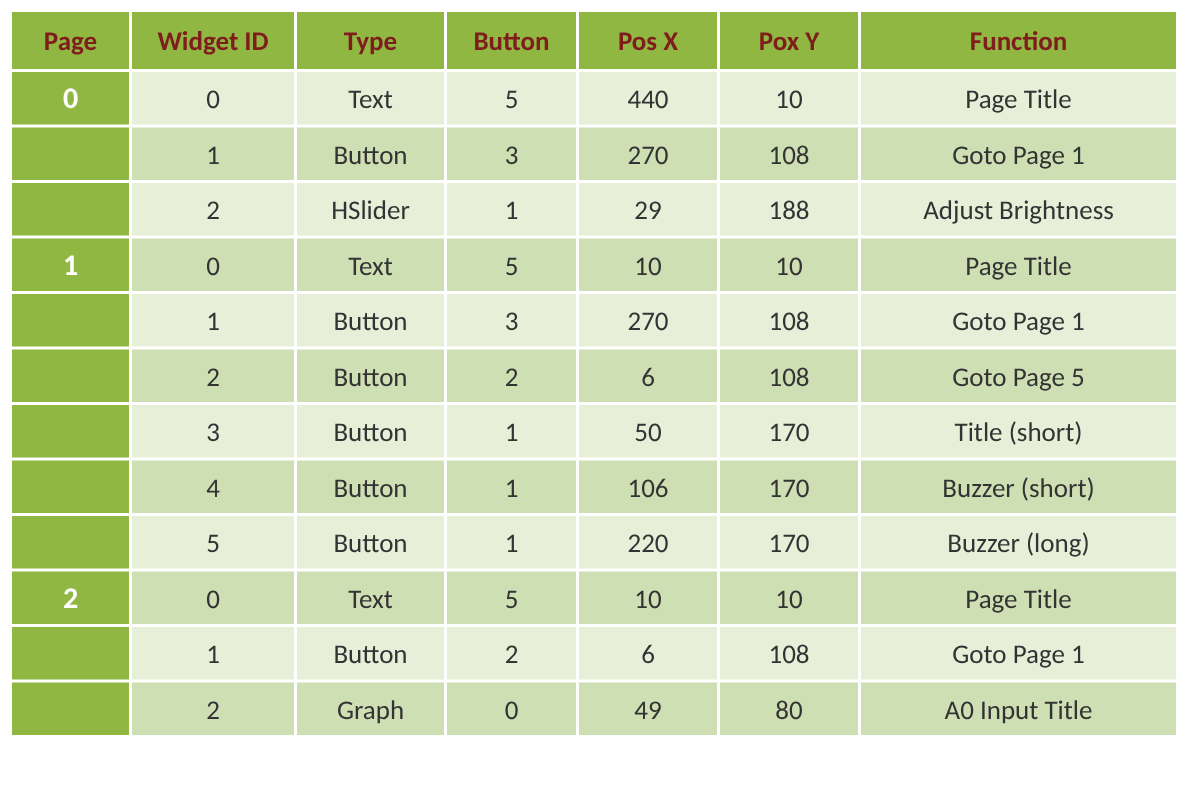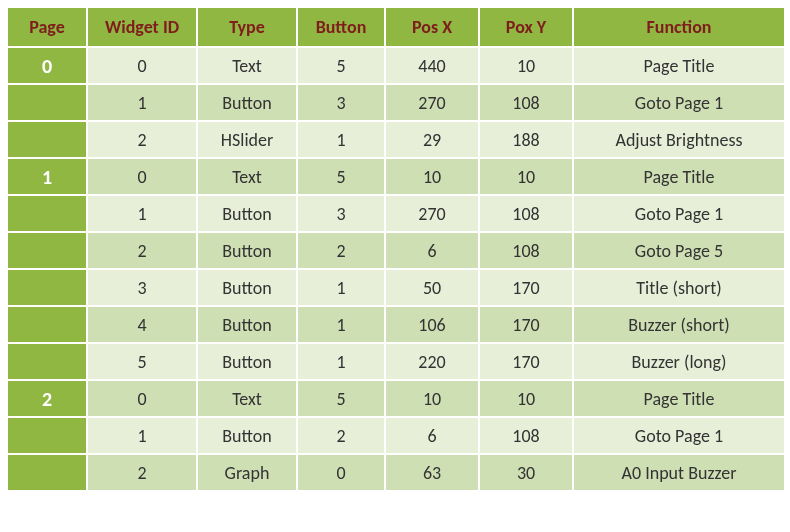--- a/index.html
+++ b/index.html
@@ -165,18 +165,18 @@
       <td class="data-cell">2</td>
       <td class="data-cell">6</td>
       <td class="data-cell">108</td>
       <td class="data-cell">Goto Page 1</td>
     </tr>
     <tr class="row-dark">
       <td class="page-cell"></td>
       <td class="data-cell">2</td>
       <td class="data-cell">Graph</td>
       <td class="data-cell">0</td>
-      <td class="data-cell">63</td>
-      <td class="data-cell">30</td>
-      <td class="data-cell">A0 Input Buzzer</td>
+      <td class="data-cell">49</td>
+      <td class="data-cell">80</td>
+      <td class="data-cell">A0 Input Title</td>
     </tr>
   </tbody>
 </table>
 
 </body></html>

